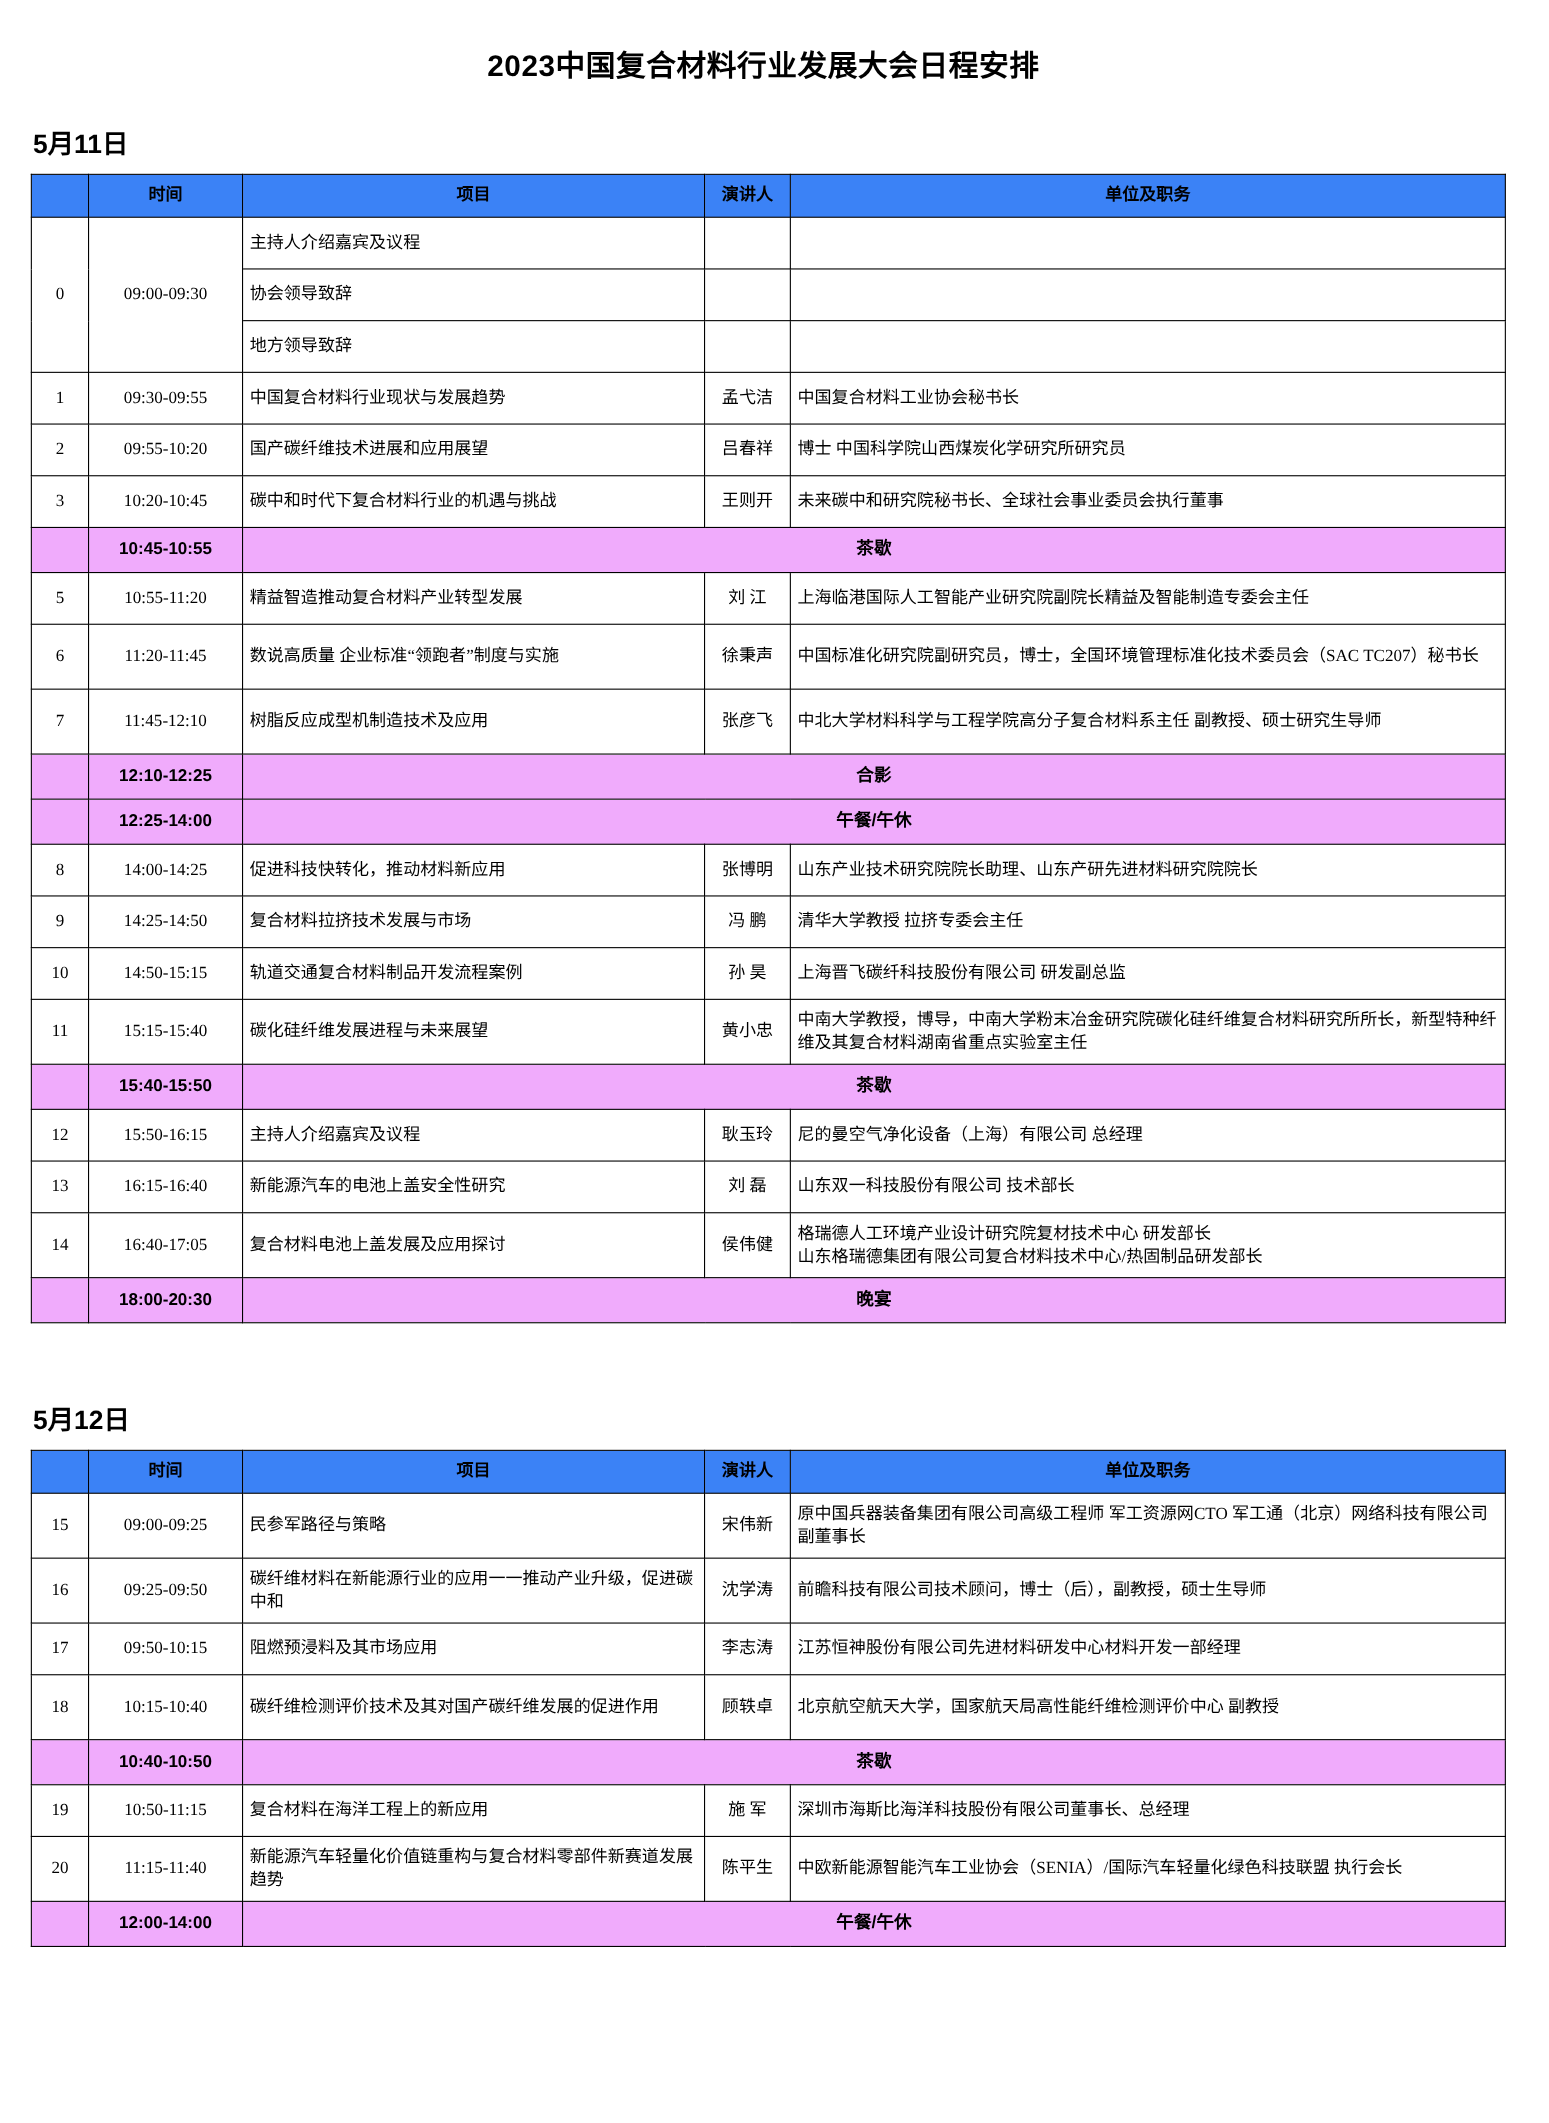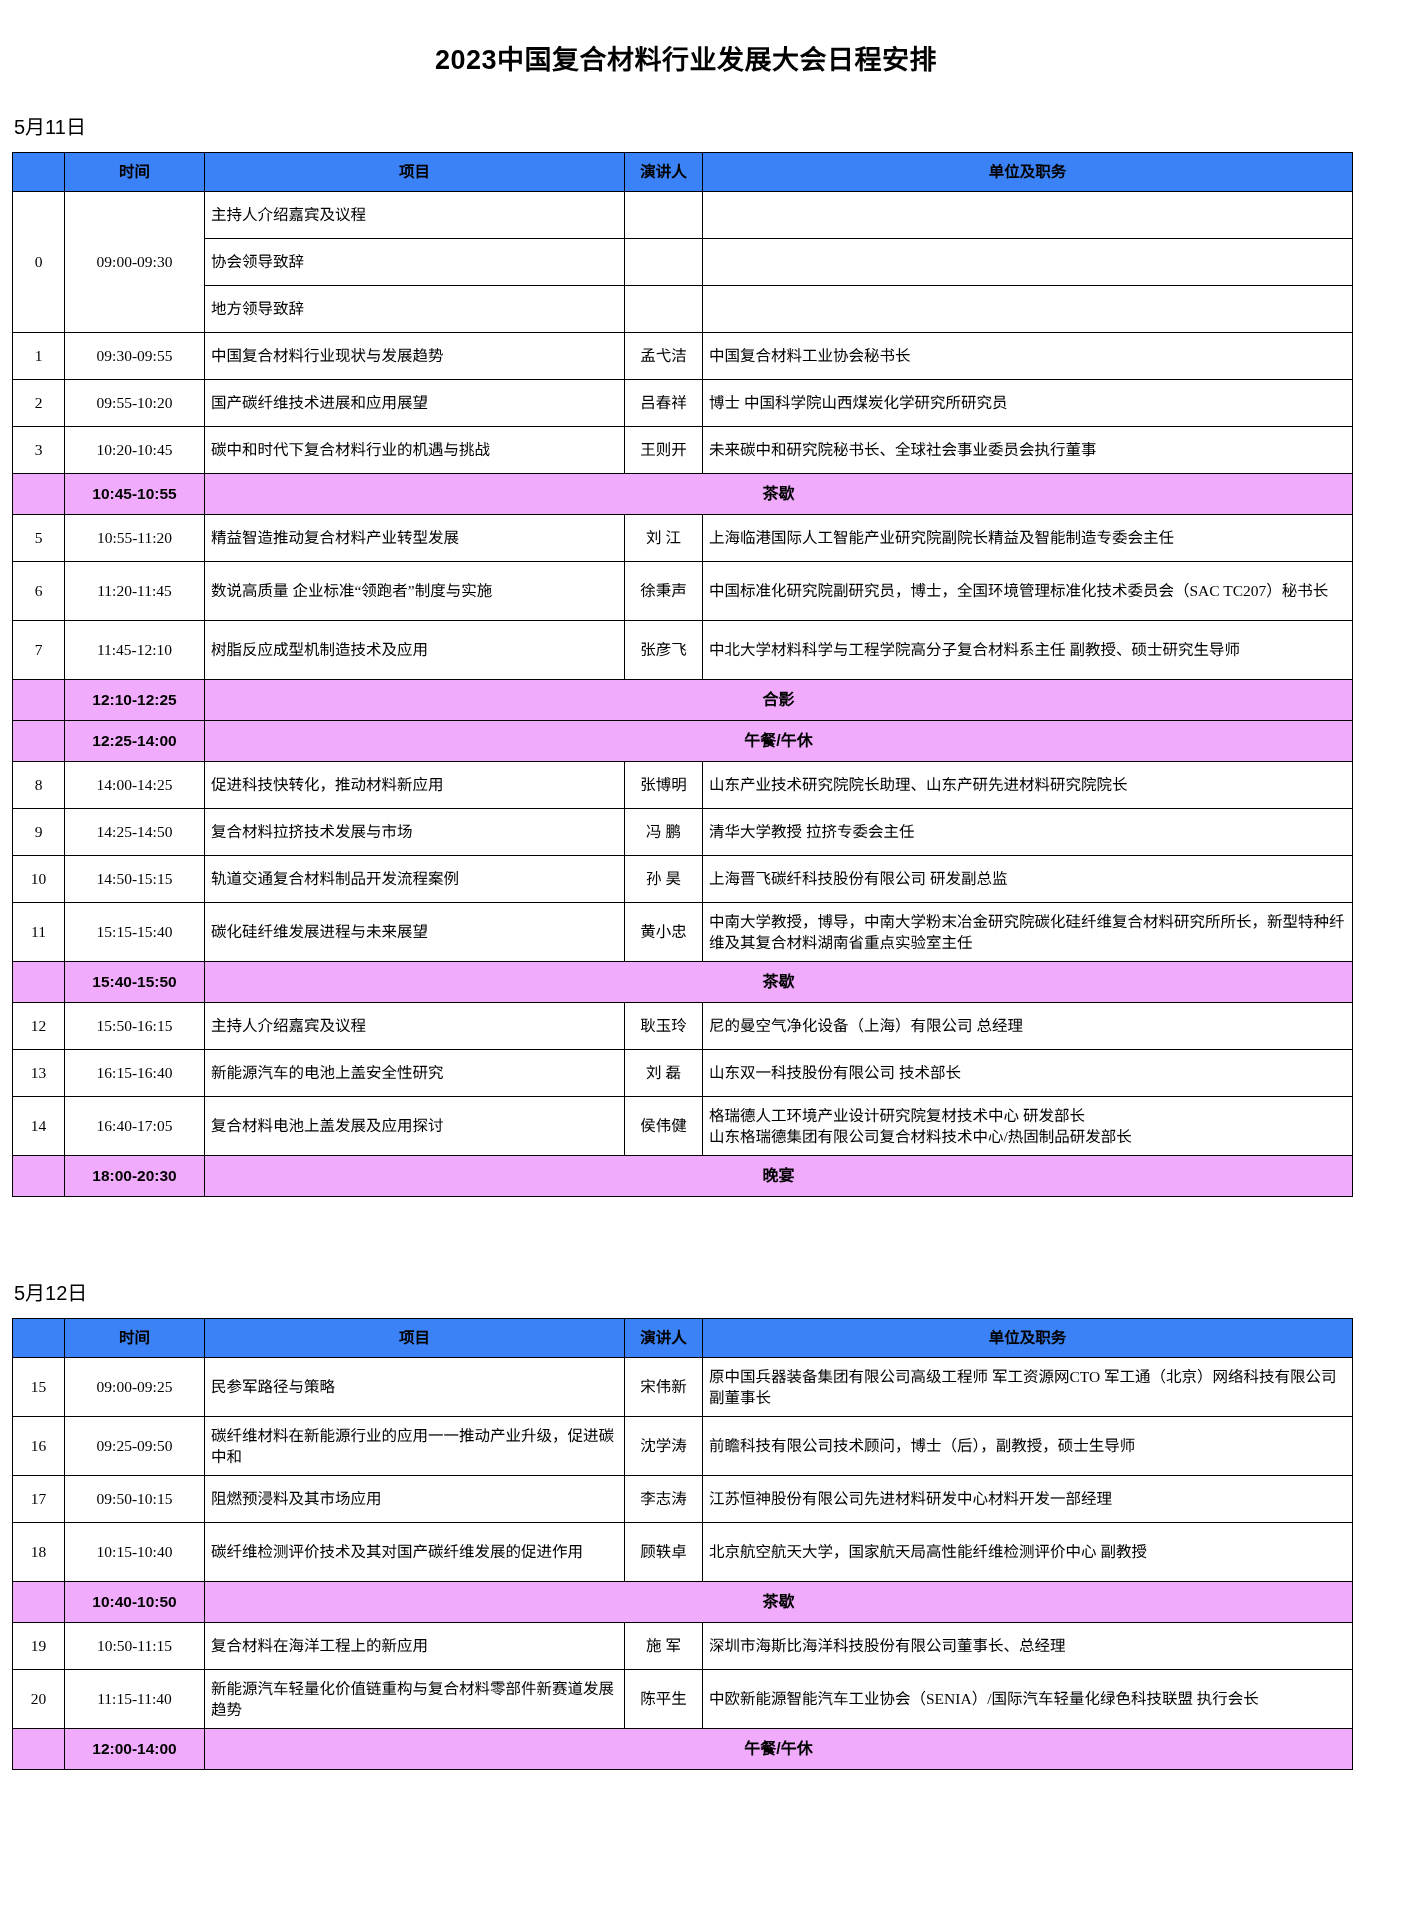--- a/index.html
+++ b/index.html
@@ -10,36 +10,36 @@
   body {
     width: 1408px;
     min-height: 1930px;
     font-family: "Liberation Serif", "DejaVu Serif", serif;
     color: #000000;
     -webkit-font-smoothing: antialiased;
   }
   .page {
     width: 1408px;
     box-sizing: border-box;
-    padding: 26px 20px 20px 12px;
+    padding: 26px 20px 20px 28px;
   }
   .doc-title {
     text-align: center;
     font-family: "Liberation Sans", "DejaVu Sans", sans-serif;
     font-weight: bold;
     font-size: 27px;
     letter-spacing: 0.5px;
     margin: 12px 0 34px 0;
     padding-right: 28px;
   }
   .day-label {
     font-family: "Liberation Sans", "DejaVu Sans", sans-serif;
-    font-weight: normal;
-    font-size: 20px;
-    margin: 12px 0 12px 2px;
+    font-weight: bold;
+    font-size: 24px;
+    margin: 0 0 12px 2px;
   }
   table.schedule {
     border-collapse: collapse;
     table-layout: fixed;
     width: 1340px;
     margin-bottom: 8px;
   }
   table.schedule col.c-idx   { width: 52px; }
   table.schedule col.c-time  { width: 140px; }
   table.schedule col.c-topic { width: 420px; }

